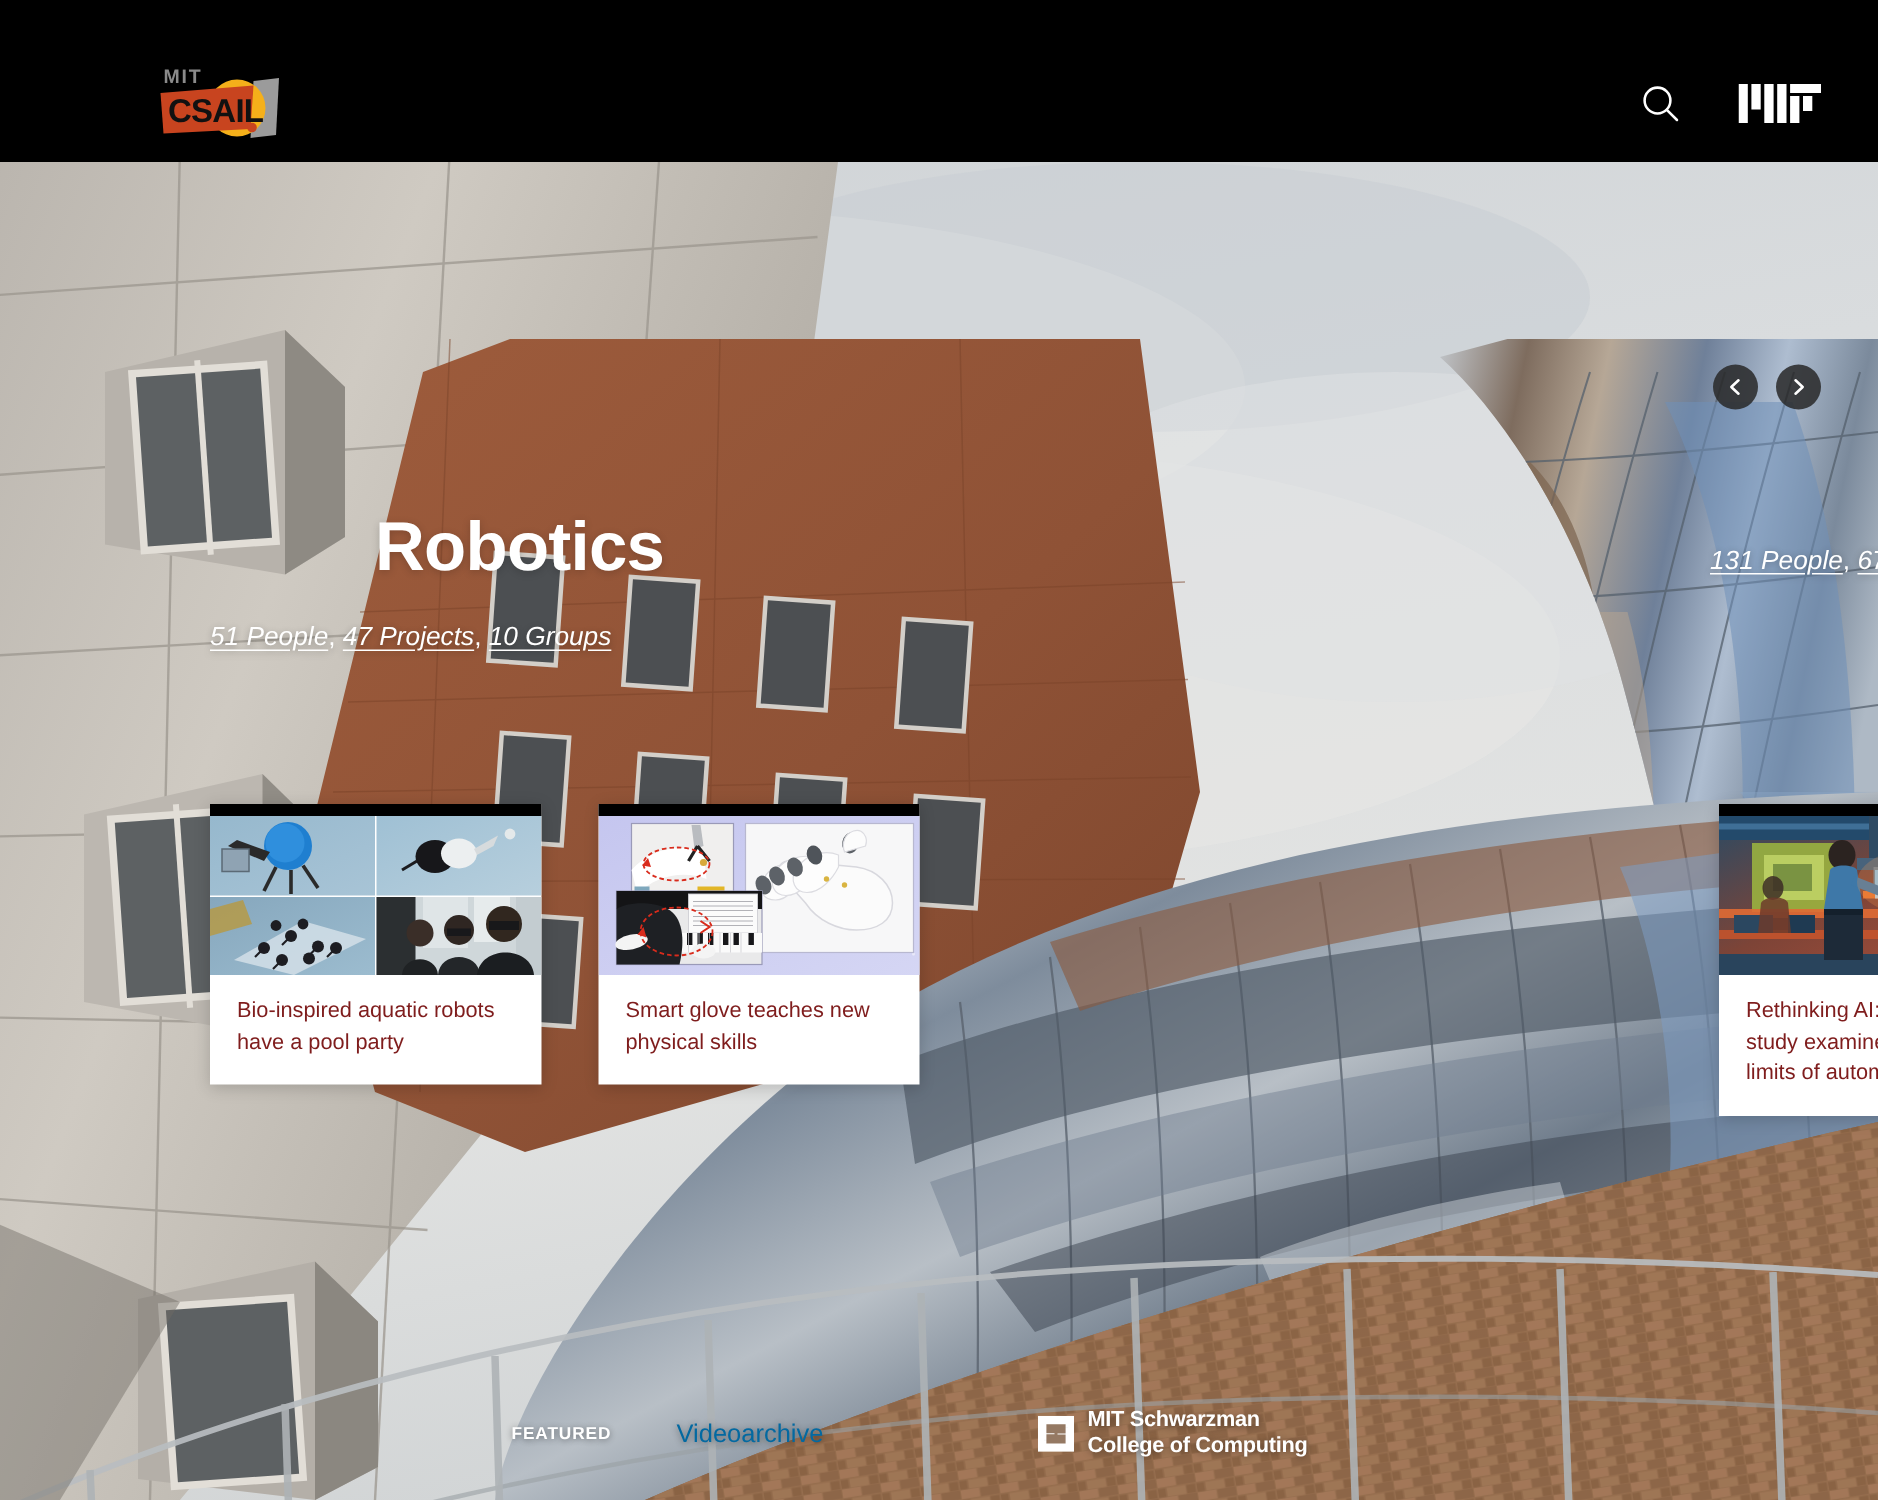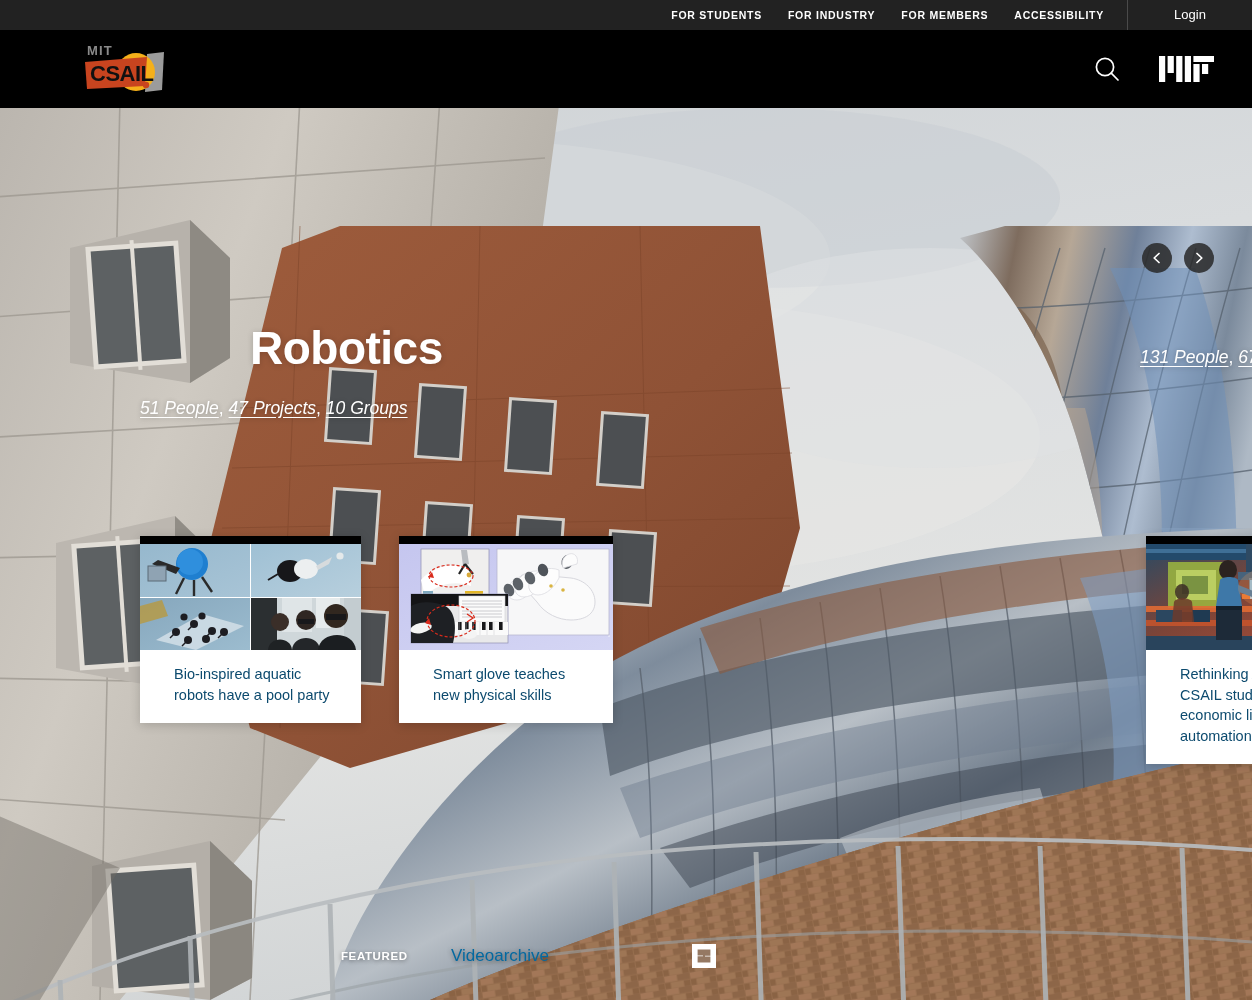--- a/index.html
+++ b/index.html
@@ -43,21 +43,21 @@
 
   
   .main-nav {
     position: absolute; top: 30px; left: 0;
     width: 1252px; height: 78px;
     background: #000000;
     display: flex; align-items: center;
     z-index: 50;
   }
   .logo-wrap {
-    position: absolute; left: 84px; top: 50%; transform: translateY(-50%);
+    position: absolute; left: 106px; top: 50%; transform: translateY(-50%);
     width: 86px; height: 54px; cursor: pointer;
   }
   .nav-links {
     position: absolute; left: 288px; top: 50%; transform: translateY(-50%);
     display: flex; align-items: center; gap: 0;
   }
   .nav-link {
     color: #ffffff;
     font-size: 21px;
     font-weight: 400;
@@ -91,21 +91,21 @@
   }
   .car-btn {
     width: 30px; height: 30px; border-radius: 50%;
     background: rgba(40,40,40,0.85);
     display: flex; align-items: center; justify-content: center;
     cursor: pointer; border: none; padding: 0;
   }
   .car-btn svg { display: block; }
 
   
-  .slide { position: absolute; z-index: 20; }
+  .slide { position: absolute; z-index: 20; margin-top: 16px; }
   .slide-1 { left: 140px; top: 215px; width: 500px; }
   .slide-title {
     color: #ffffff;
     font-size: 46px;
     font-weight: 700;
     letter-spacing: -0.5px;
     line-height: 1.1;
     margin-left: 110px;
     text-shadow: 0 1px 6px rgba(0,0,0,0.18);
   }
@@ -130,24 +130,24 @@
   .cards-2 { left: 1146px; top: 428px; gap: 38px; }
 
   .card {
     width: 221px;
     background: #ffffff;
     box-shadow: 0 2px 10px rgba(0,0,0,0.18);
   }
   .card-topbar { height: 8px; background: #000000; width: 100%; }
   .card-img { width: 100%; height: 106px; position: relative; overflow: hidden; }
   .card-title {
-    padding: 14px 18px 18px 34px;
+    padding: 14px 18px 18px 18px;
     font-size: 14.5px;
     line-height: 1.42;
-    color: #0c4a6e;
+    color: #7f1d1d;
     font-weight: 400;
   }
   .card-2 { width: 214px; }
   .card-3 { width: 214px; }
   .card-3 .card-img { height: 106px; }
 
   
   .bottom-bar {
     position: absolute; bottom: 0; left: 0;
     width: 1044px; height: 88px;
@@ -702,36 +702,28 @@
           <path d="M 3.2 3.2 L 20.8 3.2 L 20.8 7.6 L 10.6 7.6 L 10.6 10.2 L 20.8 10.2 L 20.8 20.8 L 3.2 20.8 L 3.2 16.4 L 13.4 16.4 L 13.4 13.8 L 3.2 13.8 Z" fill="none"></path>
           <g fill="#6b4a3a">
             <rect x="0" y="0" width="24" height="24" opacity="0"></rect>
           </g>
           <path d="M 3 3 L 21 3 L 21 7.4 L 10.8 7.4 L 10.8 10 L 21 10 L 21 21 L 3 21 L 3 16.6 L 13.2 16.6 L 13.2 14 L 3 14 Z" fill="#ffffff" stroke="none"></path>
           <path d="M 3 7.4 L 3 3 L 21 3 L 21 7.4 Z" fill="#ffffff"></path>
           <rect x="3" y="3" width="18" height="18" fill="none" stroke="#8a6a52" stroke-width="0"></rect>
           <path d="M 10.8 7.4 L 10.8 10 L 21 10 L 21 21 L 3 21 L 3 16.6 L 13.2 16.6 L 13.2 14 L 3 14 L 3 3 L 21 3 L 21 7.4 Z" fill="#ffffff"></path>
           <path d="M 5.6 5.6 L 18.4 5.6 L 18.4 11.8 L 13 11.8 L 13 12.4 L 18.4 12.4 L 18.4 18.4 L 5.6 18.4 L 5.6 12.2 L 11 12.2 L 11 11.6 L 5.6 11.6 Z" fill="#8a6a52" opacity="0.9"></path>
         </svg>
+        <div class="schwarzman-text">
+          <div>MIT Schwarzman</div>
+          <div>College of Computing</div>
+        </div>
       </div>
     </div>
   </div>
 
-  <div class="utility-bar">
-    <div class="util-links">
-      <a href="#" class="util-link">FOR STUDENTS</a>
-      <a href="#" class="util-link">FOR INDUSTRY</a>
-      <a href="#" class="util-link">FOR MEMBERS</a>
-      <a href="#" class="util-link">ACCESSIBILITY</a>
-    </div>
-    <div class="util-divider"></div>
-    <div class="login-wrap">
-      <a href="#" class="login-link">Login</a>
-    </div>
-  </div>
 
   <div class="main-nav">
 
     <div class="logo-wrap">
       <svg width="86" height="54" viewBox="0 0 86 54">
 
         <text x="3" y="13" font-family="Liberation Sans, sans-serif" font-size="13" font-weight="700" fill="#8a8a8a" letter-spacing="1.2">MIT</text>
 
         <path d="M 63 12 L 80 10 L 78 48 L 61 50 Z" fill="#9b9b9b"></path>
 

